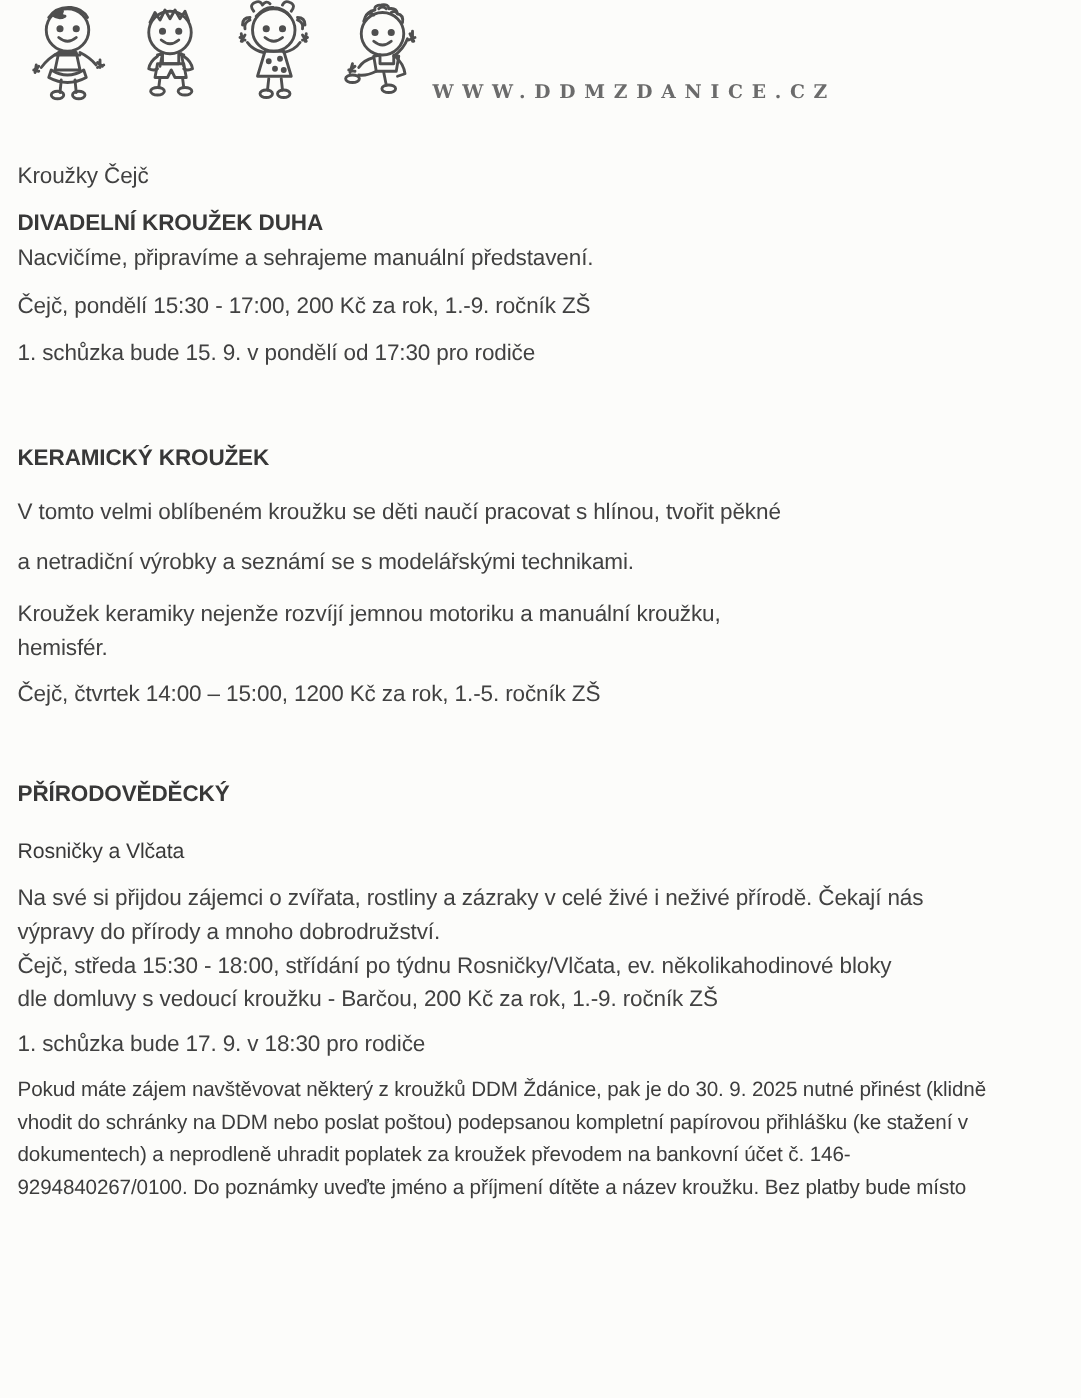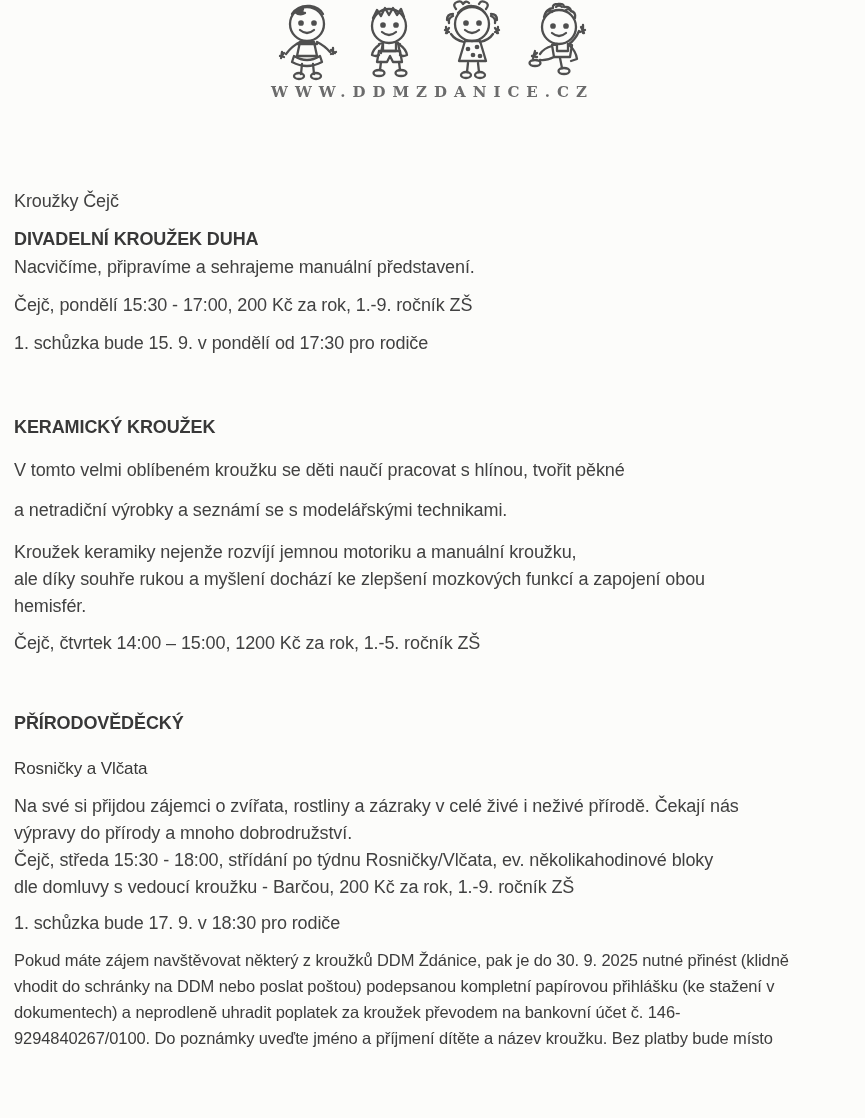--- a/index.html
+++ b/index.html
@@ -13,22 +13,22 @@
   }
   .doc {
     padding: 0 14px;
     box-sizing: border-box;
     width: 865px;
   }
   
   .logo-wrap {
     width: 100%;
     display: flex;
-    flex-direction: column;
-    align-items: center;
+    flex-direction: row;
+    align-items: flex-end;
     padding-top: 0px;
   }
   .logo-kids { display: block; }
   .logo-url {
     margin-top: 1px;
     font-size: 15px;
     font-weight: 700;
     letter-spacing: 7px;
     color: #6b6b6b;
     font-family: "DejaVu Serif", serif;
@@ -45,21 +45,21 @@
     font-size: 16.5px;
     line-height: 26px;
     height: 26px;
     white-space: nowrap;
     color: #3c3c3c;
     letter-spacing: -0.1px;
   }
   .h1 { font-weight: 700; color: #383838; }
   .h2 { font-weight: 400; color: #383838; font-size: 17px; }
   
-  .mt-intro  { margin-top: 87px; }
+  .mt-intro  { margin-top: 45px; }
   .mt-11 { margin-top: 11px; }
   .mt-12 { margin-top: 12px; }
   .mt-1  { margin-top: 1px; }
   .mt-0  { margin-top: 0; }
   .mt-9  { margin-top: 9px; }
   .mt-10 { margin-top: 10px; }
   .mt-13 { margin-top: 13px; }
   .mt-15 { margin-top: 15px; }
   .mt-16 { margin-top: 16px; }
   .mt-18 { margin-top: 18px; }
@@ -159,21 +159,20 @@
     <div class="line mt-1">Nacvičíme, připravíme a sehrajeme manuální představení.</div>
     <div class="line mt-11">Čejč, pondělí 15:30 - 17:00, 200 Kč za rok, 1.-9. ročník ZŠ</div>
     <div class="line mt-11">1. schůzka bude 15. 9. v pondělí od 17:30 pro rodiče</div>
   </div>
 
   <div>
     <div class="line h1 mt-57">KERAMICKÝ KROUŽEK</div>
     <div class="line mt-16">V tomto velmi oblíbeném kroužku se děti naučí pracovat s hlínou, tvořit pěkné</div>
     <div class="line mt-13">a netradiční výrobky a seznámí se s modelářskými technikami.</div>
     <div class="line mt-15">Kroužek keramiky nejenže rozvíjí jemnou motoriku a manuální kroužku,</div>
-    <div class="line mt-0">ale díky souhře rukou a myšlení dochází ke zlepšení mozkových funkcí a zapojení obou</div>
     <div class="line mt-0">hemisfér.</div>
     <div class="line mt-10">Čejč, čtvrtek 14:00 – 15:00, 1200 Kč za rok, 1.-5. ročník ZŠ</div>
   </div>
 
   <div>
     <div class="line h1 mt-53">PŘÍRODOVĚDĚCKÝ</div>
     <div class="line h2 mt-18">Rosničky a Vlčata</div>
     <div class="line mt-11">Na své si přijdou zájemci o zvířata, rostliny a zázraky v celé živé i neživé přírodě. Čekají nás</div>
     <div class="line mt-0">výpravy do přírody a mnoho dobrodružství.</div>
     <div class="line mt-0">Čejč, středa 15:30 - 18:00, střídání po týdnu Rosničky/Vlčata, ev. několikahodinové bloky</div>

